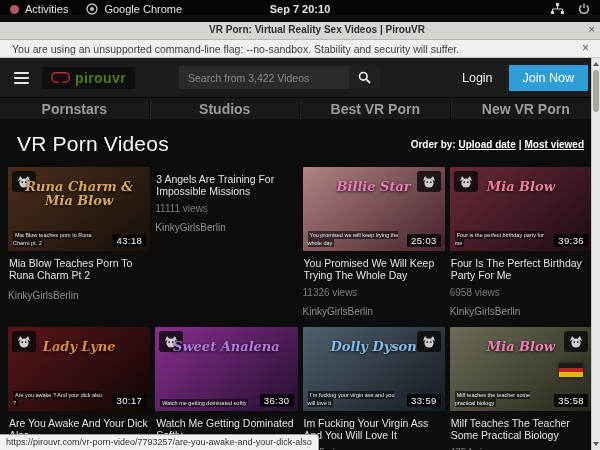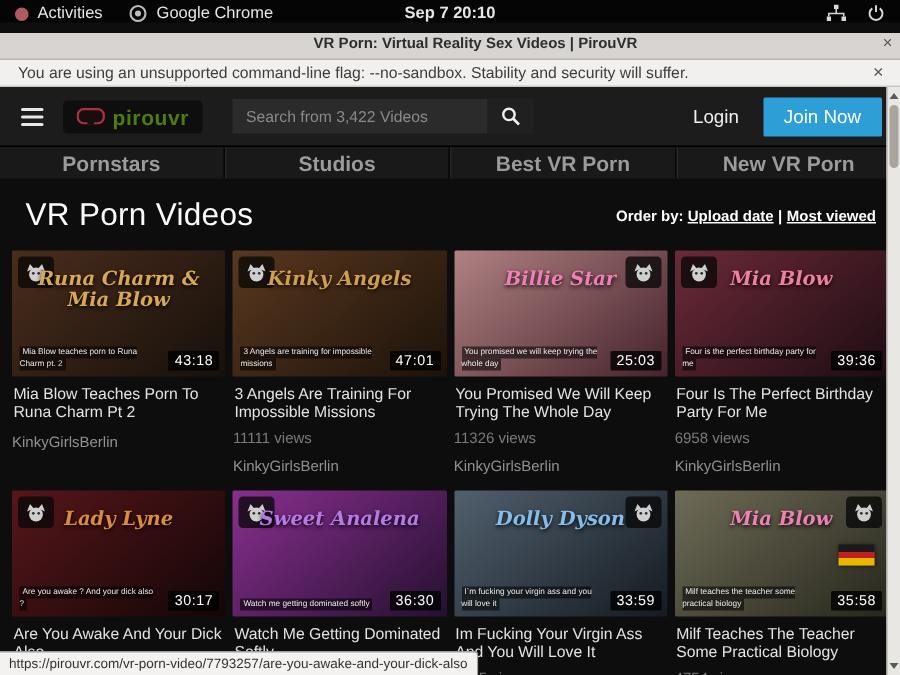--- a/index.html
+++ b/index.html
@@ -30,21 +30,21 @@
 
   
   .viewport{position:absolute;top:58px;left:0;width:600px;height:392px;background:#0d0d0d;overflow:hidden;}
 
   .site-header{height:39px;background:#1c1c1c;display:flex;align-items:center;padding:0 12px 0 14px;}
   .hamburger{width:15px;display:flex;flex-direction:column;gap:3px;}
   .hamburger span{display:block;height:2px;background:#e8e8e8;border-radius:1px;}
   .logo{display:flex;align-items:center;gap:5px;background:#0e0e0e;border-radius:3px;
     padding:3px 9px;margin-left:13px;}
   .logo-text{color:#4d7c0f;font-size:14px;font-weight:bold;letter-spacing:.4px;}
-  .searchwrap{display:flex;margin-left:20px;}
+  .searchwrap{display:flex;margin-left:44px;}
   .search-input{width:152px;height:23px;background:#2b2b2b;border:none;outline:none;
     color:#cfcfcf;font-size:10.5px;padding:0 9px;font-family:"Liberation Sans",sans-serif;}
   .search-input::placeholder{color:#8a8a8a;}
   .search-btn{width:31px;height:23px;background:#202020;border:none;display:flex;
     align-items:center;justify-content:center;cursor:pointer;}
   .hdr-right{margin-left:auto;display:flex;align-items:center;gap:16px;}
   .login{color:#efefef;font-size:12.5px;cursor:pointer;}
   .join-btn{border:none;color:#fff;font-size:12.5px;padding:6px 14px;cursor:pointer;
     font-family:"Liberation Sans",sans-serif;border-radius:1px;}
 
@@ -197,35 +197,20 @@
       </div>
       <div class="overlay-name" style="color: rgb(216, 168, 85);">Runa Charm &amp; Mia Blow</div>
       <div class="caption"><span>Mia Blow teaches porn to Runa Charm pt. 2</span></div>
 
       <div class="duration">43:18</div>
     </div>
     <div class="v-title">Mia Blow Teaches Porn To Runa Charm Pt 2</div>
     <div class="v-studio">KinkyGirlsBerlin</div>
   </div>
         <div class="card">
-    <div class="thumb" style="background: linear-gradient(140deg, rgb(89, 56, 31) 0%, rgb(28, 18, 10) 100%);">
-      <div class="mask-badge left">
-        <svg width="14" height="12" viewBox="0 0 14 12">
-          <polygon points="1,5 3,0 5.5,3" fill="#cfcfcf"></polygon>
-          <polygon points="13,5 11,0 8.5,3" fill="#cfcfcf"></polygon>
-          <circle cx="7" cy="7" r="4.6" fill="#cfcfcf"></circle>
-          <circle cx="5.2" cy="6.2" r="0.9" fill="#2a2a2a"></circle>
-          <circle cx="8.8" cy="6.2" r="0.9" fill="#2a2a2a"></circle>
-        </svg>
-      </div>
-      <div class="overlay-name" style="color: rgb(207, 158, 78);">Kinky Angels</div>
-      <div class="caption"><span>3 Angels are training for impossible missions</span></div>
-
-      <div class="duration">47:01</div>
-    </div>
     <div class="v-title">3 Angels Are Training For Impossible Missions</div>
     <div class="v-views">11111 views</div>
     <div class="v-studio">KinkyGirlsBerlin</div>
   </div>
         <div class="card">
     <div class="thumb" style="background: linear-gradient(140deg, rgb(176, 130, 130) 0%, rgb(69, 34, 44) 100%);">
       <div class="mask-badge right">
         <svg width="14" height="12" viewBox="0 0 14 12">
           <polygon points="1,5 3,0 5.5,3" fill="#cfcfcf"></polygon>
           <polygon points="13,5 11,0 8.5,3" fill="#cfcfcf"></polygon>

